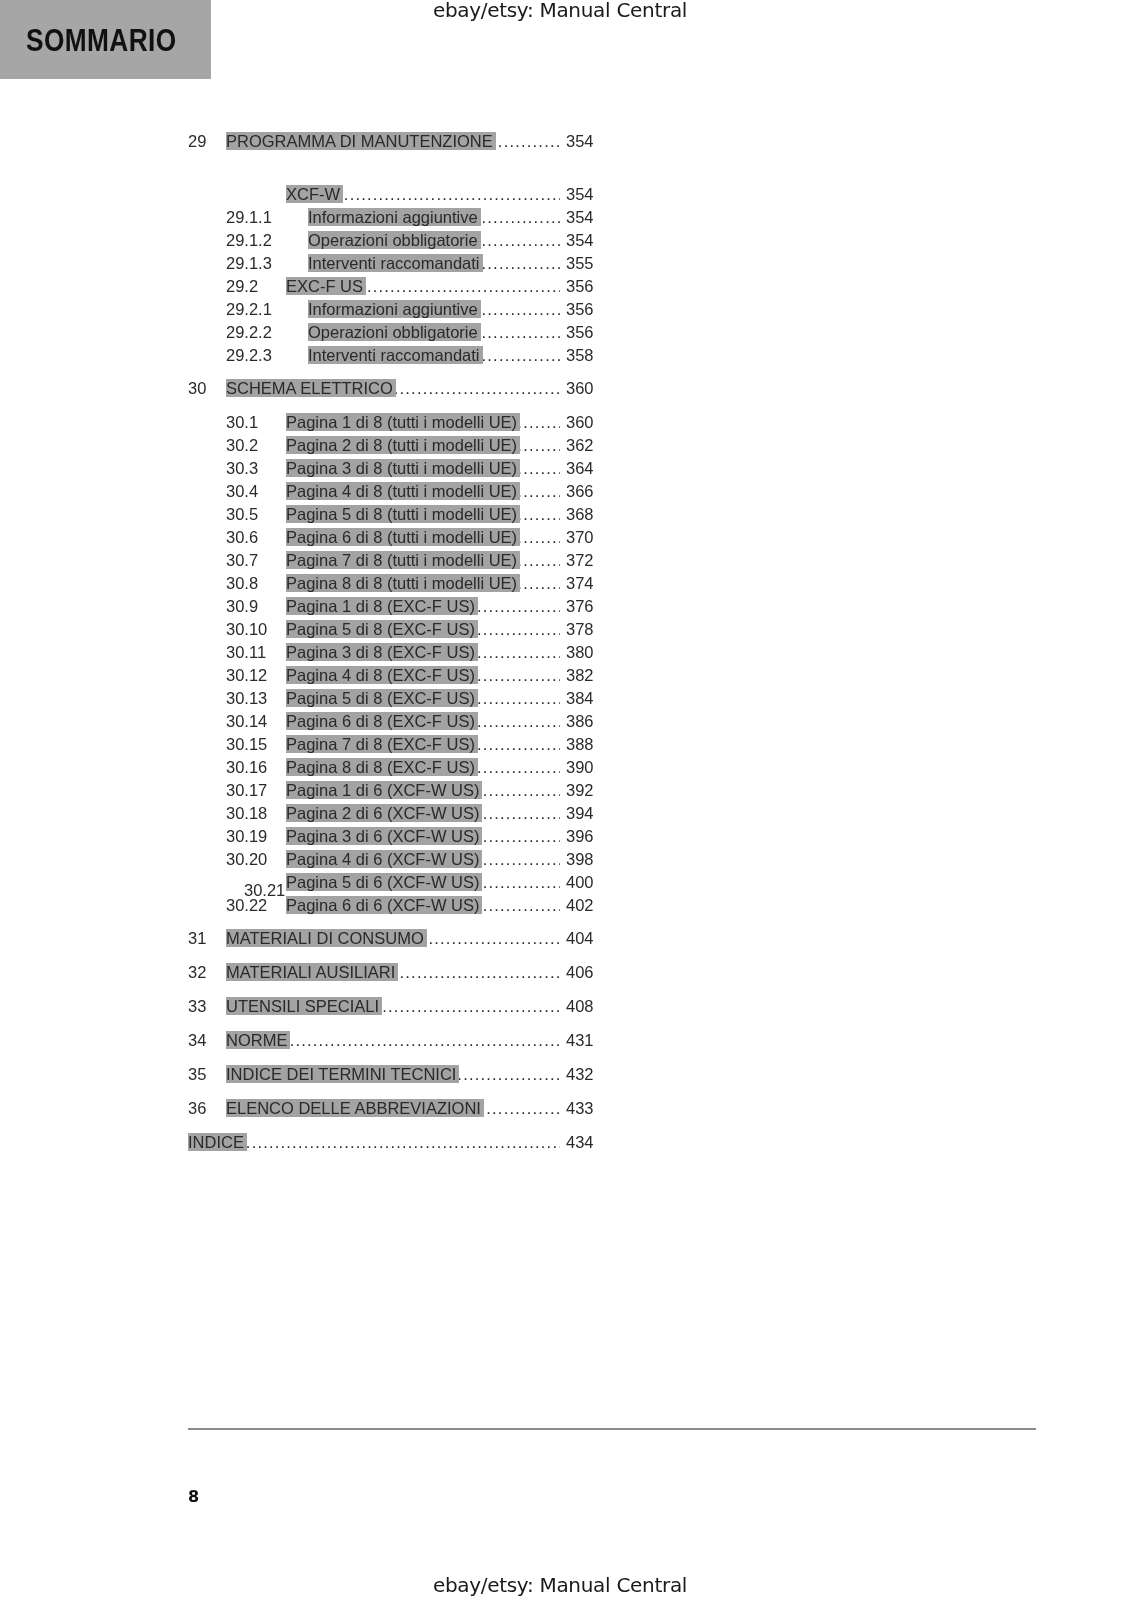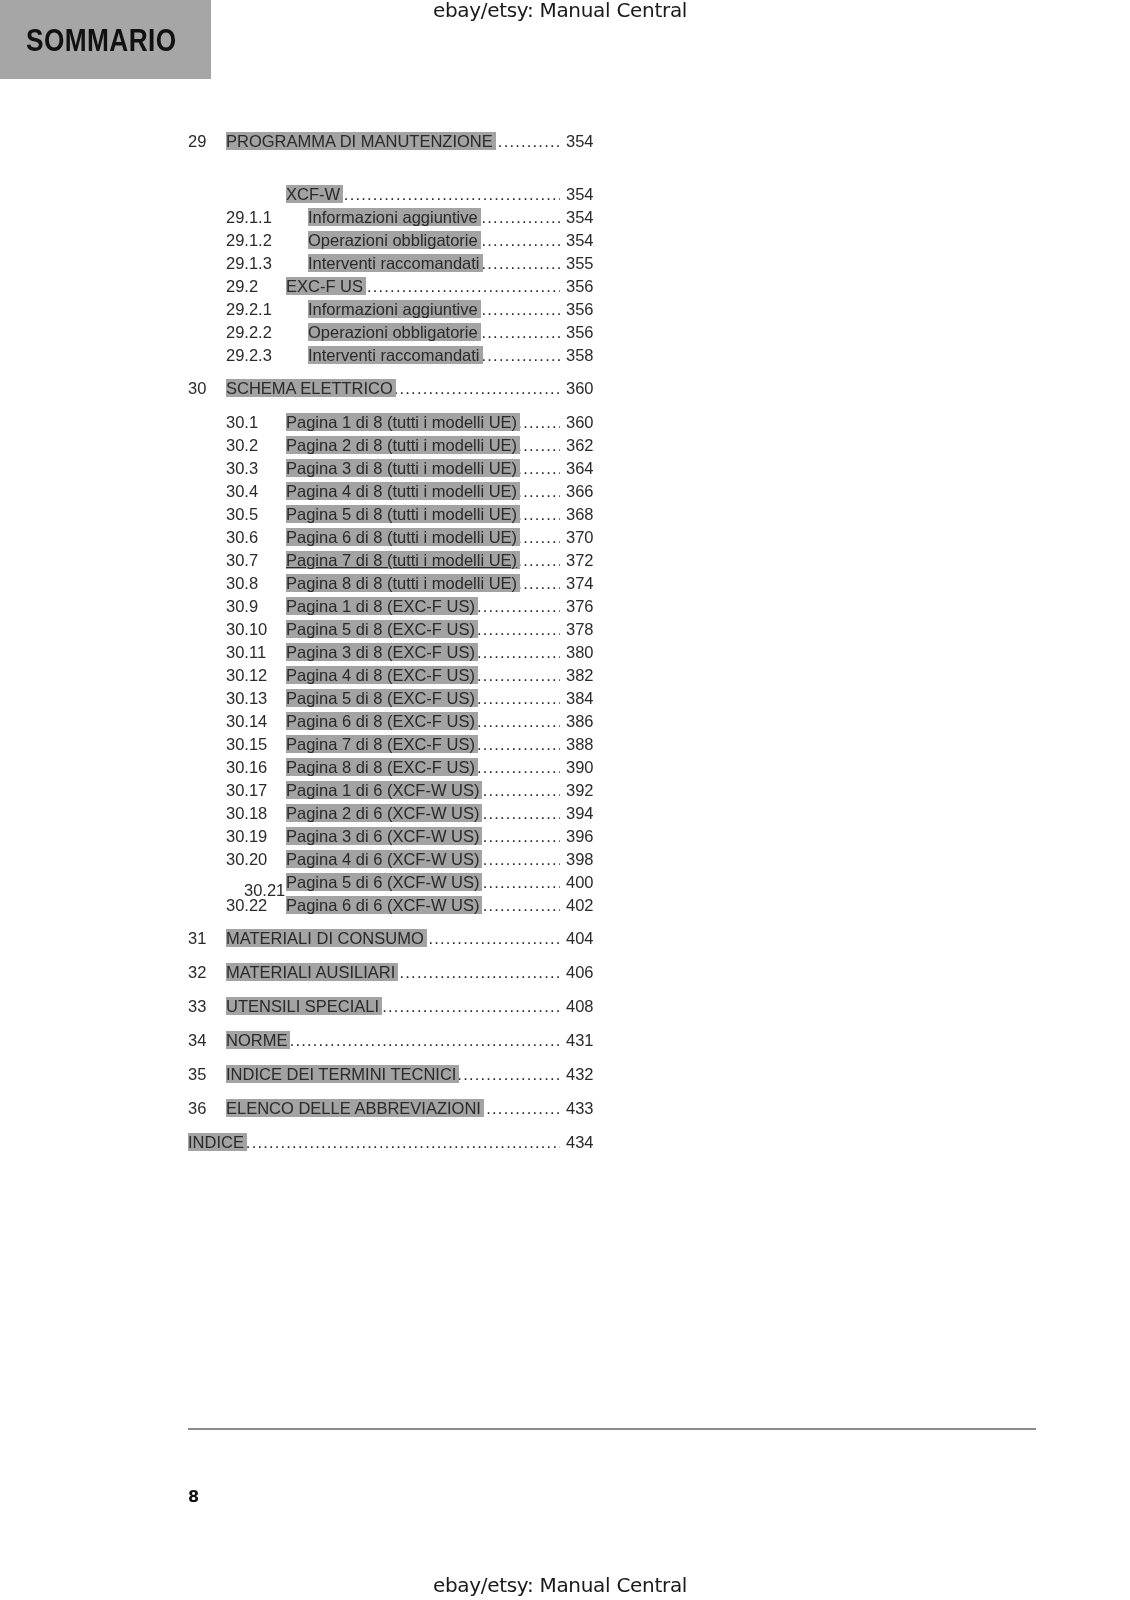--- a/index.html
+++ b/index.html
@@ -195,21 +195,21 @@
       <span class="lbl" style="left: 98px; right: 38px;"><span class="dots" style="left: 0px; right: 0px;">....................................................................................</span><span class="txt" style="position: relative;">Pagina 5 di 8 (tutti i modelli UE)</span></span>
       <span class="pg">368</span>
     </div>
     <div class="row" style="top: 526px;">
       <span class="num" style="left: 38px;">30.6</span>
       <span class="lbl" style="left: 98px; right: 38px;"><span class="dots" style="left: 0px; right: 0px;">....................................................................................</span><span class="txt" style="position: relative;">Pagina 6 di 8 (tutti i modelli UE)</span></span>
       <span class="pg">370</span>
     </div>
     <div class="row" style="top: 549px;">
       <span class="num" style="left: 38px;">30.7</span>
-      <span class="lbl" style="left: 98px; right: 38px;"><span class="dots" style="left: 0px; right: 0px;">....................................................................................</span><span class="txt" style="position: relative; text-decoration: underline;">Pagina 7 di 8 (tutti i modelli UE)</span></span>
+      <span class="lbl" style="left: 98px; right: 38px;"><span class="dots" style="left: 0px; right: 0px;">....................................................................................</span><span class="txt" style="position: relative;">Pagina 7 di 8 (tutti i modelli UE)</span></span>
       <span class="pg">372</span>
     </div>
     <div class="row" style="top: 572px;">
       <span class="num" style="left: 38px;">30.8</span>
       <span class="lbl" style="left: 98px; right: 38px;"><span class="dots" style="left: 0px; right: 0px;">....................................................................................</span><span class="txt" style="position: relative;">Pagina 8 di 8 (tutti i modelli UE)</span></span>
       <span class="pg">374</span>
     </div>
     <div class="row" style="top: 595px;">
       <span class="num" style="left: 38px;">30.9</span>
       <span class="lbl" style="left: 98px; right: 38px;"><span class="dots" style="left: 0px; right: 0px;">....................................................................................</span><span class="txt" style="position: relative;">Pagina 1 di 8 (EXC-F US)</span></span>

